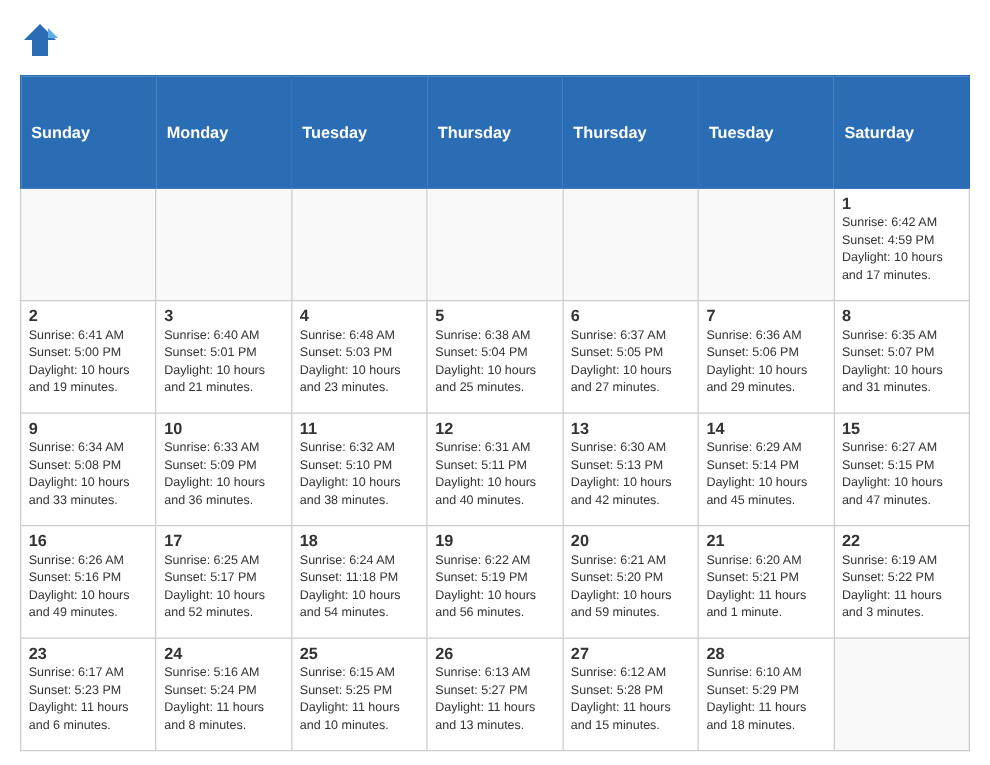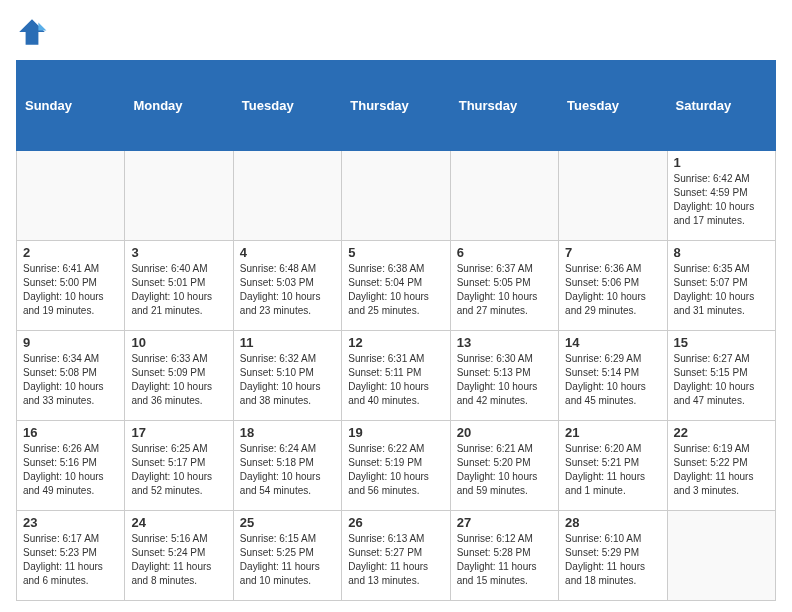--- a/index.html
+++ b/index.html
@@ -225,21 +225,21 @@
         </td>
         <td>
           <div class="day-number">17</div>
           <div class="day-info">Sunrise: 6:25 AM
 Sunset: 5:17 PM
 Daylight: 10 hours and 52 minutes.</div>
         </td>
         <td>
           <div class="day-number">18</div>
           <div class="day-info">Sunrise: 6:24 AM
-Sunset: 5:18 PM
+Sunset: 11:18 PM
 Daylight: 10 hours and 54 minutes.</div>
         </td>
         <td>
           <div class="day-number">19</div>
           <div class="day-info">Sunrise: 6:22 AM
 Sunset: 5:19 PM
 Daylight: 10 hours and 56 minutes.</div>
         </td>
         <td>
           <div class="day-number">20</div>

